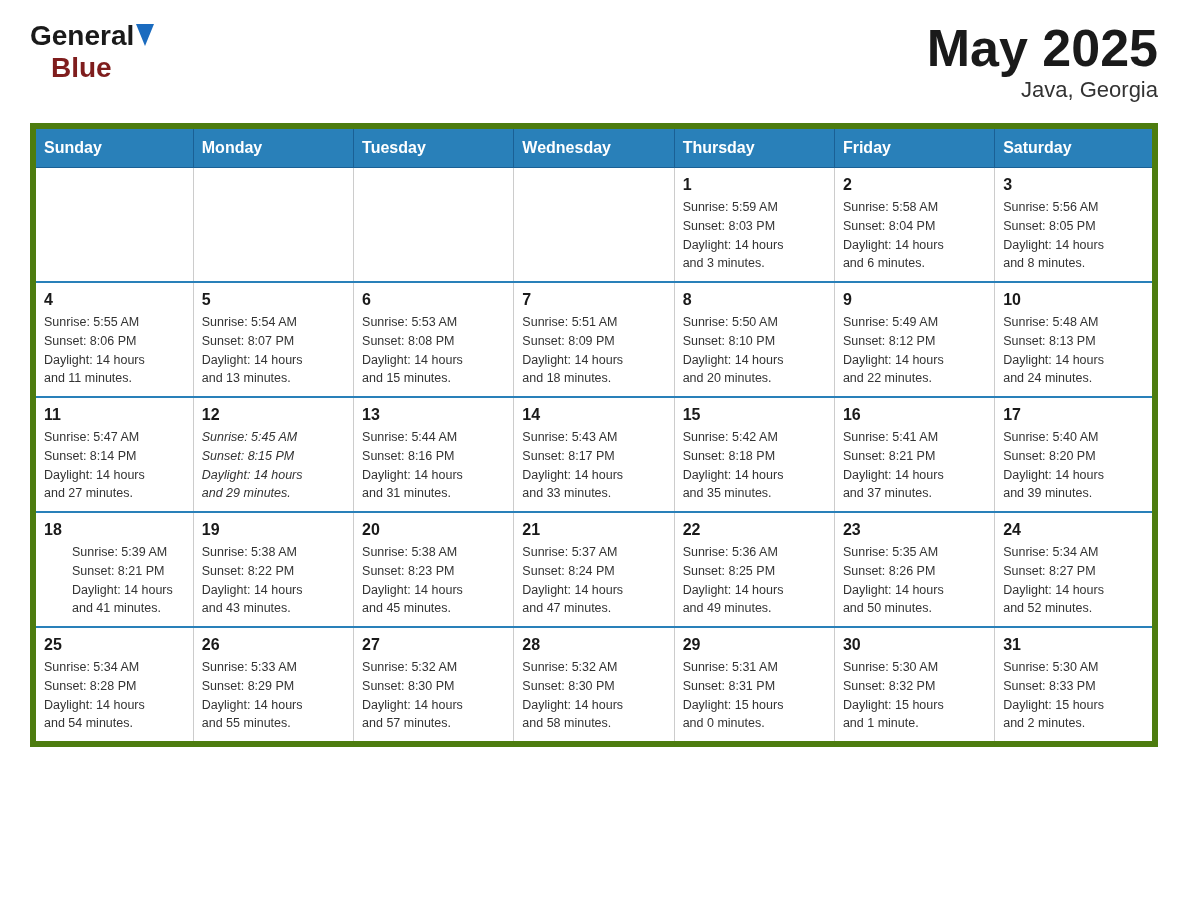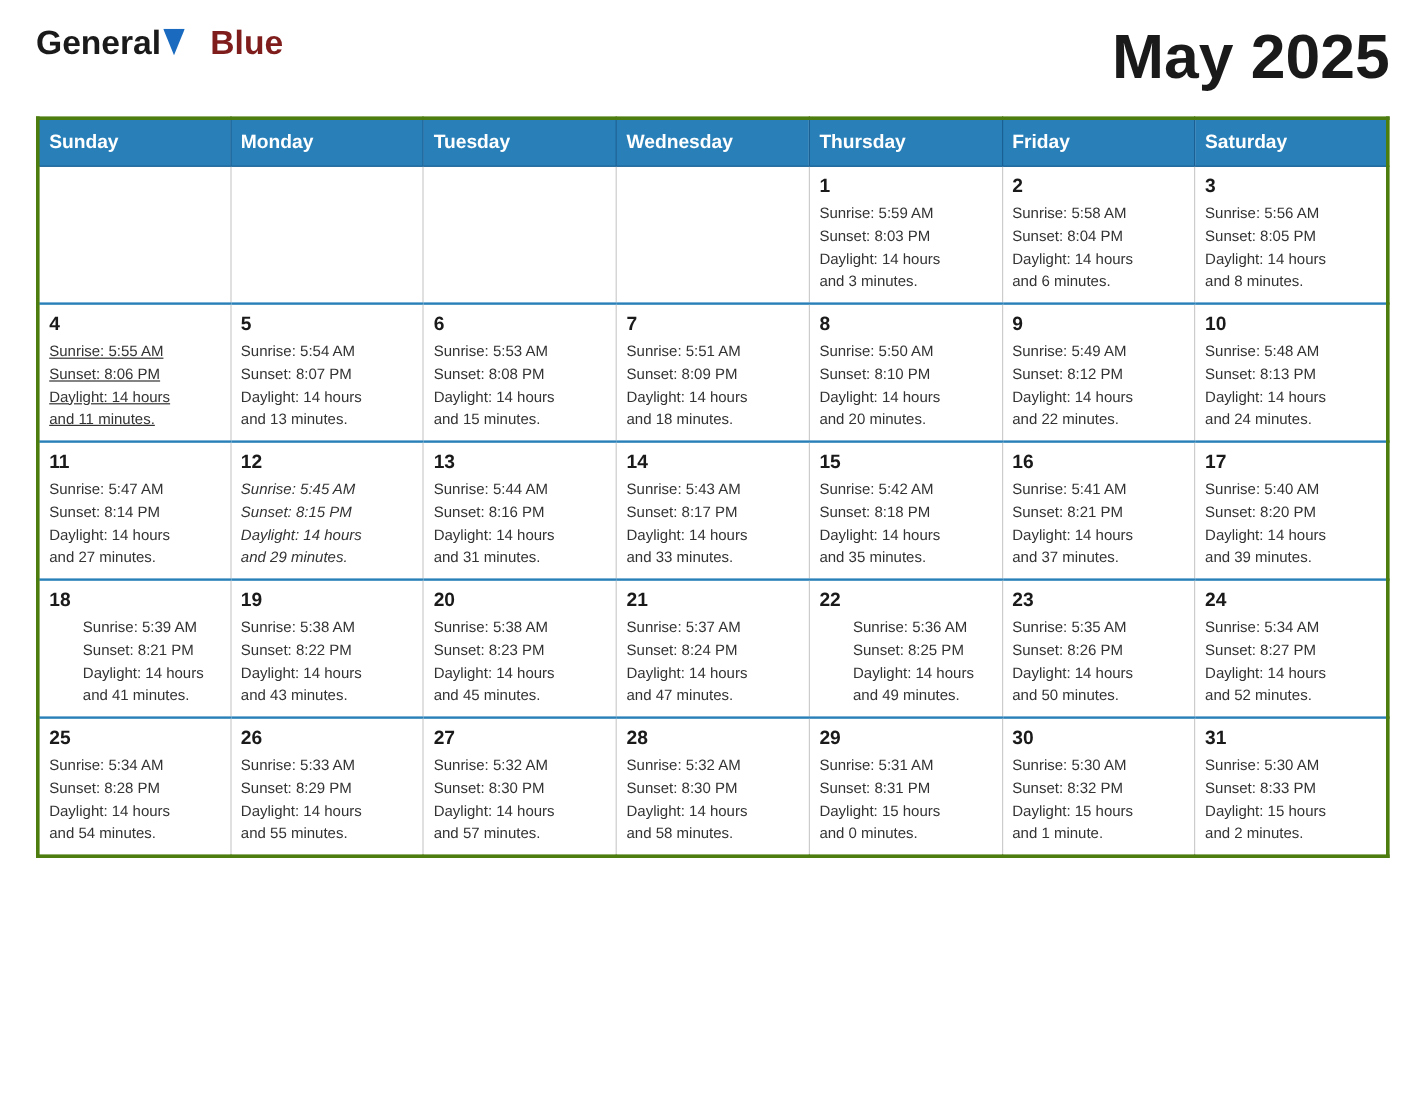--- a/index.html
+++ b/index.html
@@ -16,20 +16,21 @@
       justify-content: space-between;
       align-items: flex-start;
       margin-bottom: 20px;
     }
     .logo {
       display: flex;
       align-items: center;
     }
     .logo-wrapper {
       display: flex;
+      flex-direction: column;
     }
     .logo-line1 {
       display: flex;
       align-items: center;
     }
     .title-block {
       text-align: right;
     }
     .month-year {
       font-size: 52px;
@@ -37,21 +38,21 @@
       color: #1a1a1a;
       line-height: 1.1;
     }
     .location {
       font-size: 22px;
       color: #333;
     }
     .calendar {
       width: 100%;
       border-collapse: collapse;
-      border: 3px solid #4d7c0f;
+      border: 6px solid #4d7c0f;
     }
     .calendar th {
       background-color: #2980b9;
       color: #ffffff;
       font-size: 16px;
       font-weight: bold;
       padding: 10px 8px;
       text-align: left;
       border: 1px solid #1a6095;
     }
@@ -94,20 +95,21 @@
           <polygon points="0,0 18,0 9,22" fill="#1a6bbf"></polygon>
         </svg>
       </div>
       <div>
         <span style="font-size:28px;font-weight:bold;color:#7f1d1d;margin-left:21px;">Blue</span>
       </div>
     </div>
   </div>
   <div class="title-block">
     <div class="month-year">May 2025</div>
+    <div class="location">Java, Georgia</div>
   </div>
 </div>
 
 <table class="calendar">
   <thead>
     <tr>
     <th>Sunday</th>
         <th>Monday</th>
         <th>Tuesday</th>
         <th>Wednesday</th>
@@ -140,21 +142,21 @@
           <div class="day-number">3</div>
           <div class="day-info" style="white-space: pre-line;">Sunrise: 5:56 AM
 Sunset: 8:05 PM
 Daylight: 14 hours
 and 8 minutes.</div>
         </td>
       </tr>
       <tr class="row-separator">
         <td>
           <div class="day-number">4</div>
-          <div class="day-info" style="white-space: pre-line; text-decoration: underline;">Sunrise: 5:55 AM
+          <div class="day-info" style="white-space: pre-line;">Sunrise: 5:55 AM
 Sunset: 8:06 PM
 Daylight: 14 hours
 and 11 minutes.</div>
         </td>
         <td>
           <div class="day-number">5</div>
           <div class="day-info" style="white-space: pre-line;">Sunrise: 5:54 AM
 Sunset: 8:07 PM
 Daylight: 14 hours
 and 13 minutes.</div>
@@ -270,21 +272,21 @@
         </td>
         <td>
           <div class="day-number">21</div>
           <div class="day-info" style="white-space: pre-line;">Sunrise: 5:37 AM
 Sunset: 8:24 PM
 Daylight: 14 hours
 and 47 minutes.</div>
         </td>
         <td>
           <div class="day-number">22</div>
-          <div class="day-info" style="white-space: pre-line; margin-left: 28px;">Sunrise: 5:36 AM
+          <div class="day-info" style="white-space: pre-line;">Sunrise: 5:36 AM
 Sunset: 8:25 PM
 Daylight: 14 hours
 and 49 minutes.</div>
         </td>
         <td>
           <div class="day-number">23</div>
           <div class="day-info" style="white-space: pre-line;">Sunrise: 5:35 AM
 Sunset: 8:26 PM
 Daylight: 14 hours
 and 50 minutes.</div>

